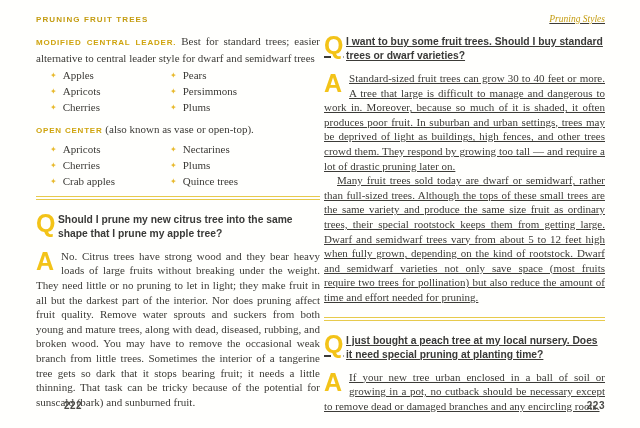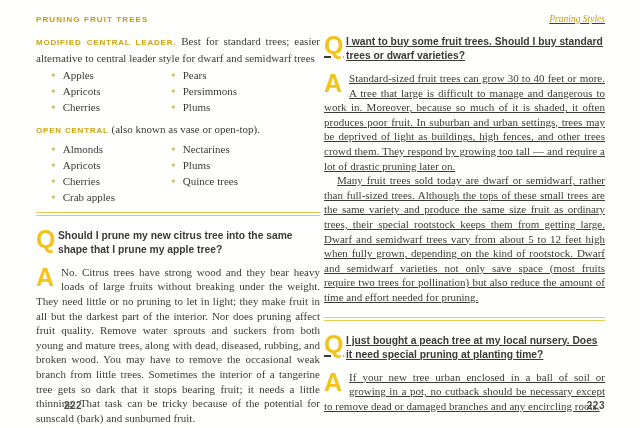--- a/index.html
+++ b/index.html
@@ -108,28 +108,27 @@
       <div class="tree-col">
         <ul>
           <li><span class="bullet">✦</span><span>Pears</span></li>
           <li><span class="bullet">✦</span><span>Persimmons</span></li>
           <li><span class="bullet">✦</span><span>Plums</span></li>
         </ul>
       </div>
     </div>
 
     <p class="para mt6">
-      <span class="gold-label">OPEN CENTRAL</span>
+      <span class="gold-label">OPEN CENTER</span>
       <span>(also known as vase or open-top).</span>
     </p>
 
     <div class="tree-lists">
       <div class="tree-col">
         <ul>
-          <li><span class="bullet">✦</span><span>Almonds</span></li>
           <li><span class="bullet">✦</span><span>Apricots</span></li>
           <li><span class="bullet">✦</span><span>Cherries</span></li>
           <li><span class="bullet">✦</span><span>Crab apples</span></li>
         </ul>
       </div>
       <div class="tree-col">
         <ul>
           <li><span class="bullet">✦</span><span>Nectarines</span></li>
           <li><span class="bullet">✦</span><span>Plums</span></li>
           <li><span class="bullet">✦</span><span>Quince trees</span></li>

